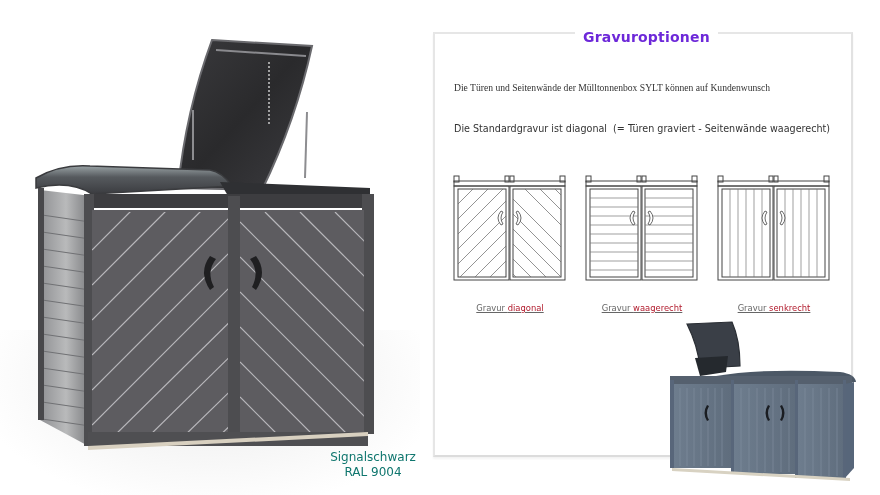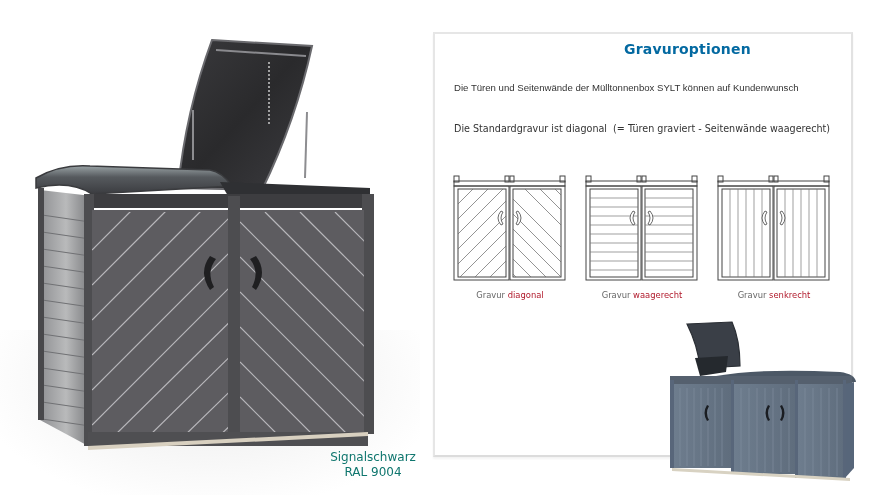--- a/index.html
+++ b/index.html
@@ -21,40 +21,40 @@
   }
 
   
   .panel {
     position: absolute; left: 433px; top: 32px; width: 420px; height: 425px;
     border: 2px solid #e6e6e6; border-bottom-color: #dcdcdc; border-right-color: #e2e2e2;
     background: #fff;
     box-shadow: 0 2px 2px rgba(0,0,0,0.05);
   }
   .panel-title {
-    position: absolute; left: 575px; top: 40px; padding: 0 8px;
+    position: absolute; left: 575px; top: 28px; padding: 0 8px;
     background: #fff; font-family: "DejaVu Sans", sans-serif; font-weight: bold;
-    font-size: 14px; color: #0369a1; letter-spacing: 0.2px; line-height: 18px; margin-left: 41px;
+    font-size: 14px; color: #6d28d9; letter-spacing: 0.2px; line-height: 18px;
   }
   .intro {
     position: absolute; left: 454px; top: 80px; width: 400px;
-    font-family: Liberation Sans, sans-serif; font-size: 9.6px; line-height: 15px; color: #333;
+    font-family: Liberation Serif, serif; font-size: 9.6px; line-height: 15px; color: #333;
   }
   .intro .red { color: #b0182a; font-style: italic; }
   .standard {
     position: absolute; left: 454px; top: 121px; width: 400px;
     font-family: "DejaVu Sans", sans-serif; font-size: 9.6px; line-height: 15px; color: #333;
     white-space: nowrap;
   }
 
   .option { position: absolute; top: 174px; width: 114px; }
   .option svg { display: block; }
   .option-caption {
-    position: absolute; top: 116px; left: -20px; width: 154px; text-align: center;
-    font-family: "DejaVu Sans", sans-serif; font-size: 8.4px; color: #666; white-space: nowrap;
+    position: absolute; top: 129px; left: -20px; width: 154px; text-align: center;
+    font-family: "DejaVu Sans", sans-serif; font-size: 8.4px; color: #666; white-space: nowrap; text-decoration: underline;
   }
   .option-caption .red { color: #b0182a; }
 
   .small-photo { position: absolute; left: 660px; top: 318px; }
 </style>
 </head>
 <body>
 
 <div class="photo">
   <div class="floor"></div>

